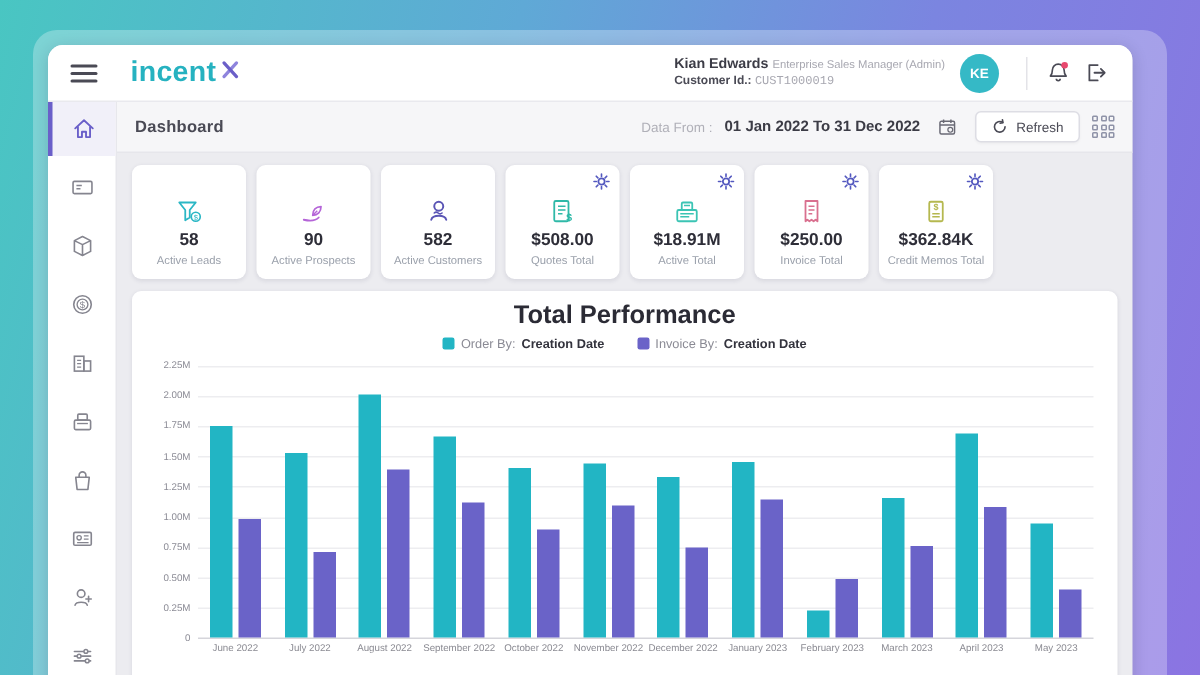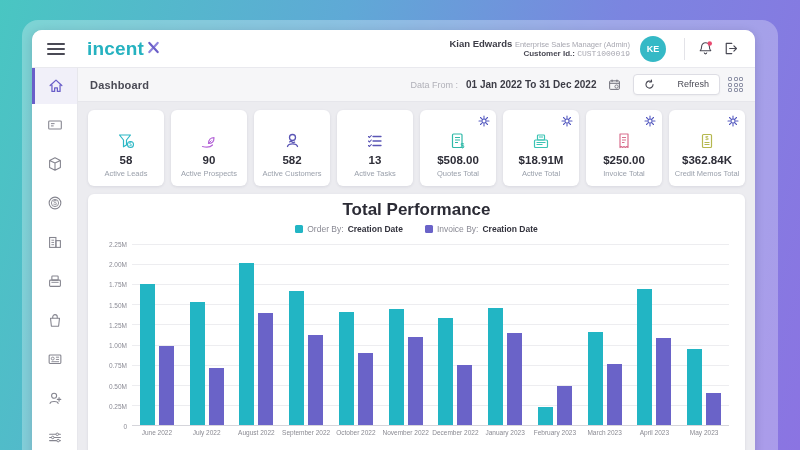--- a/index.html
+++ b/index.html
@@ -12,21 +12,21 @@
     background:#ececf0; border-radius:10px 10px 0 0; overflow:hidden;
     box-shadow:0 2px 10px rgba(30,30,60,0.18); }
 
   
   .app-header { height:38px; background:#fff; display:flex; align-items:center; padding:0 12px 0 15px; border-bottom:1px solid #e9e9ee; }
   .hamburger { width:18px; display:flex; flex-direction:column; gap:3px; cursor:pointer; }
   .hamburger span { display:block; height:2px; background:#4a4a55; border-radius:1px; }
   .logo { display:flex; align-items:baseline; margin-left:22px; }
   .logo-text { color:#26b2c0; font-size:19px; font-weight:bold; letter-spacing:0.2px; }
   .logo-x { margin-left:2px; }
-  .user-block { margin-left:auto; text-align:right; line-height:1.25; }
+  .user-block { margin-left:auto; text-align:left; line-height:1.25; }
   .user-line1 { font-size:9.5px; }
   .user-name { font-weight:bold; color:#3c3c46; }
   .user-role { color:#a7a7b0; font-size:7.5px; }
   .cust-line { font-size:8px; }
   .cust-label { font-weight:bold; color:#4a4a55; }
   .cust-value { color:#a7a7b0;font-family:Liberation Mono, monospace; }
   .avatar { width:26px; height:26px; border-radius:50%; background:#35b9c6; color:#fff; font-size:9px; font-weight:bold;
     display:flex; align-items:center; justify-content:center; margin:0 10px; }
   .hdr-divider { width:1px; height:22px; background:#e3e3e8; margin:0 8px; }
   .icon-btn { background:none; border:none; padding:4px; cursor:pointer; position:relative; display:flex; align-items:center; }
@@ -37,21 +37,21 @@
   .side-item { width:100%; height:36px; display:flex; align-items:center; justify-content:center; cursor:pointer; }
   .side-item.active { background:#f1f0f9; border-left:3px solid #6a5fc9; }
   .side-item + .side-item { margin-top:3px; }
 
   .main-col { flex:1; display:flex; flex-direction:column; }
   .subbar { height:34px; background:#f6f6f8; border-bottom:1px solid #e6e6eb; display:flex; align-items:center; padding:0 12px; }
   .page-title { font-size:11px; color:#4a4a55; font-weight:bold; letter-spacing:0.2px; }
   .subbar-right { margin-left:auto; display:flex; align-items:center; gap:8px; }
   .data-from-label { font-size:9px; color:#b0b0b8; }
   .date-range { font-size:10px; font-weight:bold; color:#3c3c46; cursor:pointer; }
-  .refresh-btn { display:flex; gap:22px; background:#fff; border:1px solid #ddddE4; border-radius:4px;
+  .refresh-btn { display:flex; align-items:center; gap:5px; background:#fff; border:1px solid #ddddE4; border-radius:4px;
     padding:4px 10px; font-size:9px; color:#4a4a55; cursor:pointer; box-shadow:0 1px 2px rgba(0,0,0,0.04); }
   .grid-icon { display:grid; grid-template-columns:repeat(3,4px); gap:1.5px; cursor:pointer; }
   .grid-icon i { width:4px; height:4px; border:1px solid #8f93a8; border-radius:1px; display:block; }
 
   
   .cards-row { display:grid; grid-template-columns:repeat(8,1fr); gap:7px; padding:8px 10px; }
   .kpi-card { background:#fff; border-radius:6px; box-shadow:0 1px 3px rgba(40,40,80,0.10); height:76px;
     display:flex; flex-direction:column; align-items:center; padding-top:20px; position:relative; cursor:pointer; }
   .kpi-icon { height:22px; display:flex; align-items:center; }
   .kpi-value { font-size:11.5px; font-weight:bold; color:#2e2e38; margin-top:2px; }
@@ -273,30 +273,20 @@
             <svg width="20" height="20" viewBox="0 0 20 20">
                 <circle cx="10.5" cy="6.5" r="3" fill="none" stroke="#5a55b5" stroke-width="1.3"></circle>
                 <path d="M5.5 15.5c1-3.5 9-3.5 10 0" fill="none" stroke="#5a55b5" stroke-width="1.3" stroke-linecap="round"></path>
                 <path d="M7.5 11q1.3-1.2 2.6 0t2.6 0" fill="none" stroke="#5a55b5" stroke-width="1.1" stroke-linecap="round"></path>
               </svg>
           </span>
           <span class="kpi-value">582</span>
           <span class="kpi-label">Active Customers</span>
         </div>
 
-        <div class="kpi-card">
-          <span class="kpi-icon">
-            <svg width="20" height="20" viewBox="0 0 20 20">
-                <path d="M8 5.5h8M8 10h8M8 14.5h8" stroke="#5a55b5" stroke-width="1.3" stroke-linecap="round"></path>
-                <path d="M3.5 5.5l1 1 1.8-2M3.5 10l1 1 1.8-2M3.5 14.5l1 1 1.8-2" fill="none" stroke="#5a55b5" stroke-width="1.1" stroke-linecap="round" stroke-linejoin="round"></path>
-              </svg>
-          </span>
-          <span class="kpi-value">13</span>
-          <span class="kpi-label">Active Tasks</span>
-        </div>
 
         <div class="kpi-card">
           <span class="gear">
             <svg width="12" height="12" viewBox="0 0 12 12">
                 <circle cx="6" cy="6" r="2.1" fill="none" stroke="#5358bf" stroke-width="1.2"></circle>
                 <path d="M6 1v1.6M6 9.4V11M1 6h1.6M9.4 6H11M2.5 2.5l1.1 1.1M8.4 8.4l1.1 1.1M9.5 2.5L8.4 3.6M3.6 8.4L2.5 9.5" stroke="#5358bf" stroke-width="1.1" stroke-linecap="round"></path>
               </svg>
           </span>
           <span class="kpi-icon">
             <svg width="20" height="20" viewBox="0 0 20 20">

